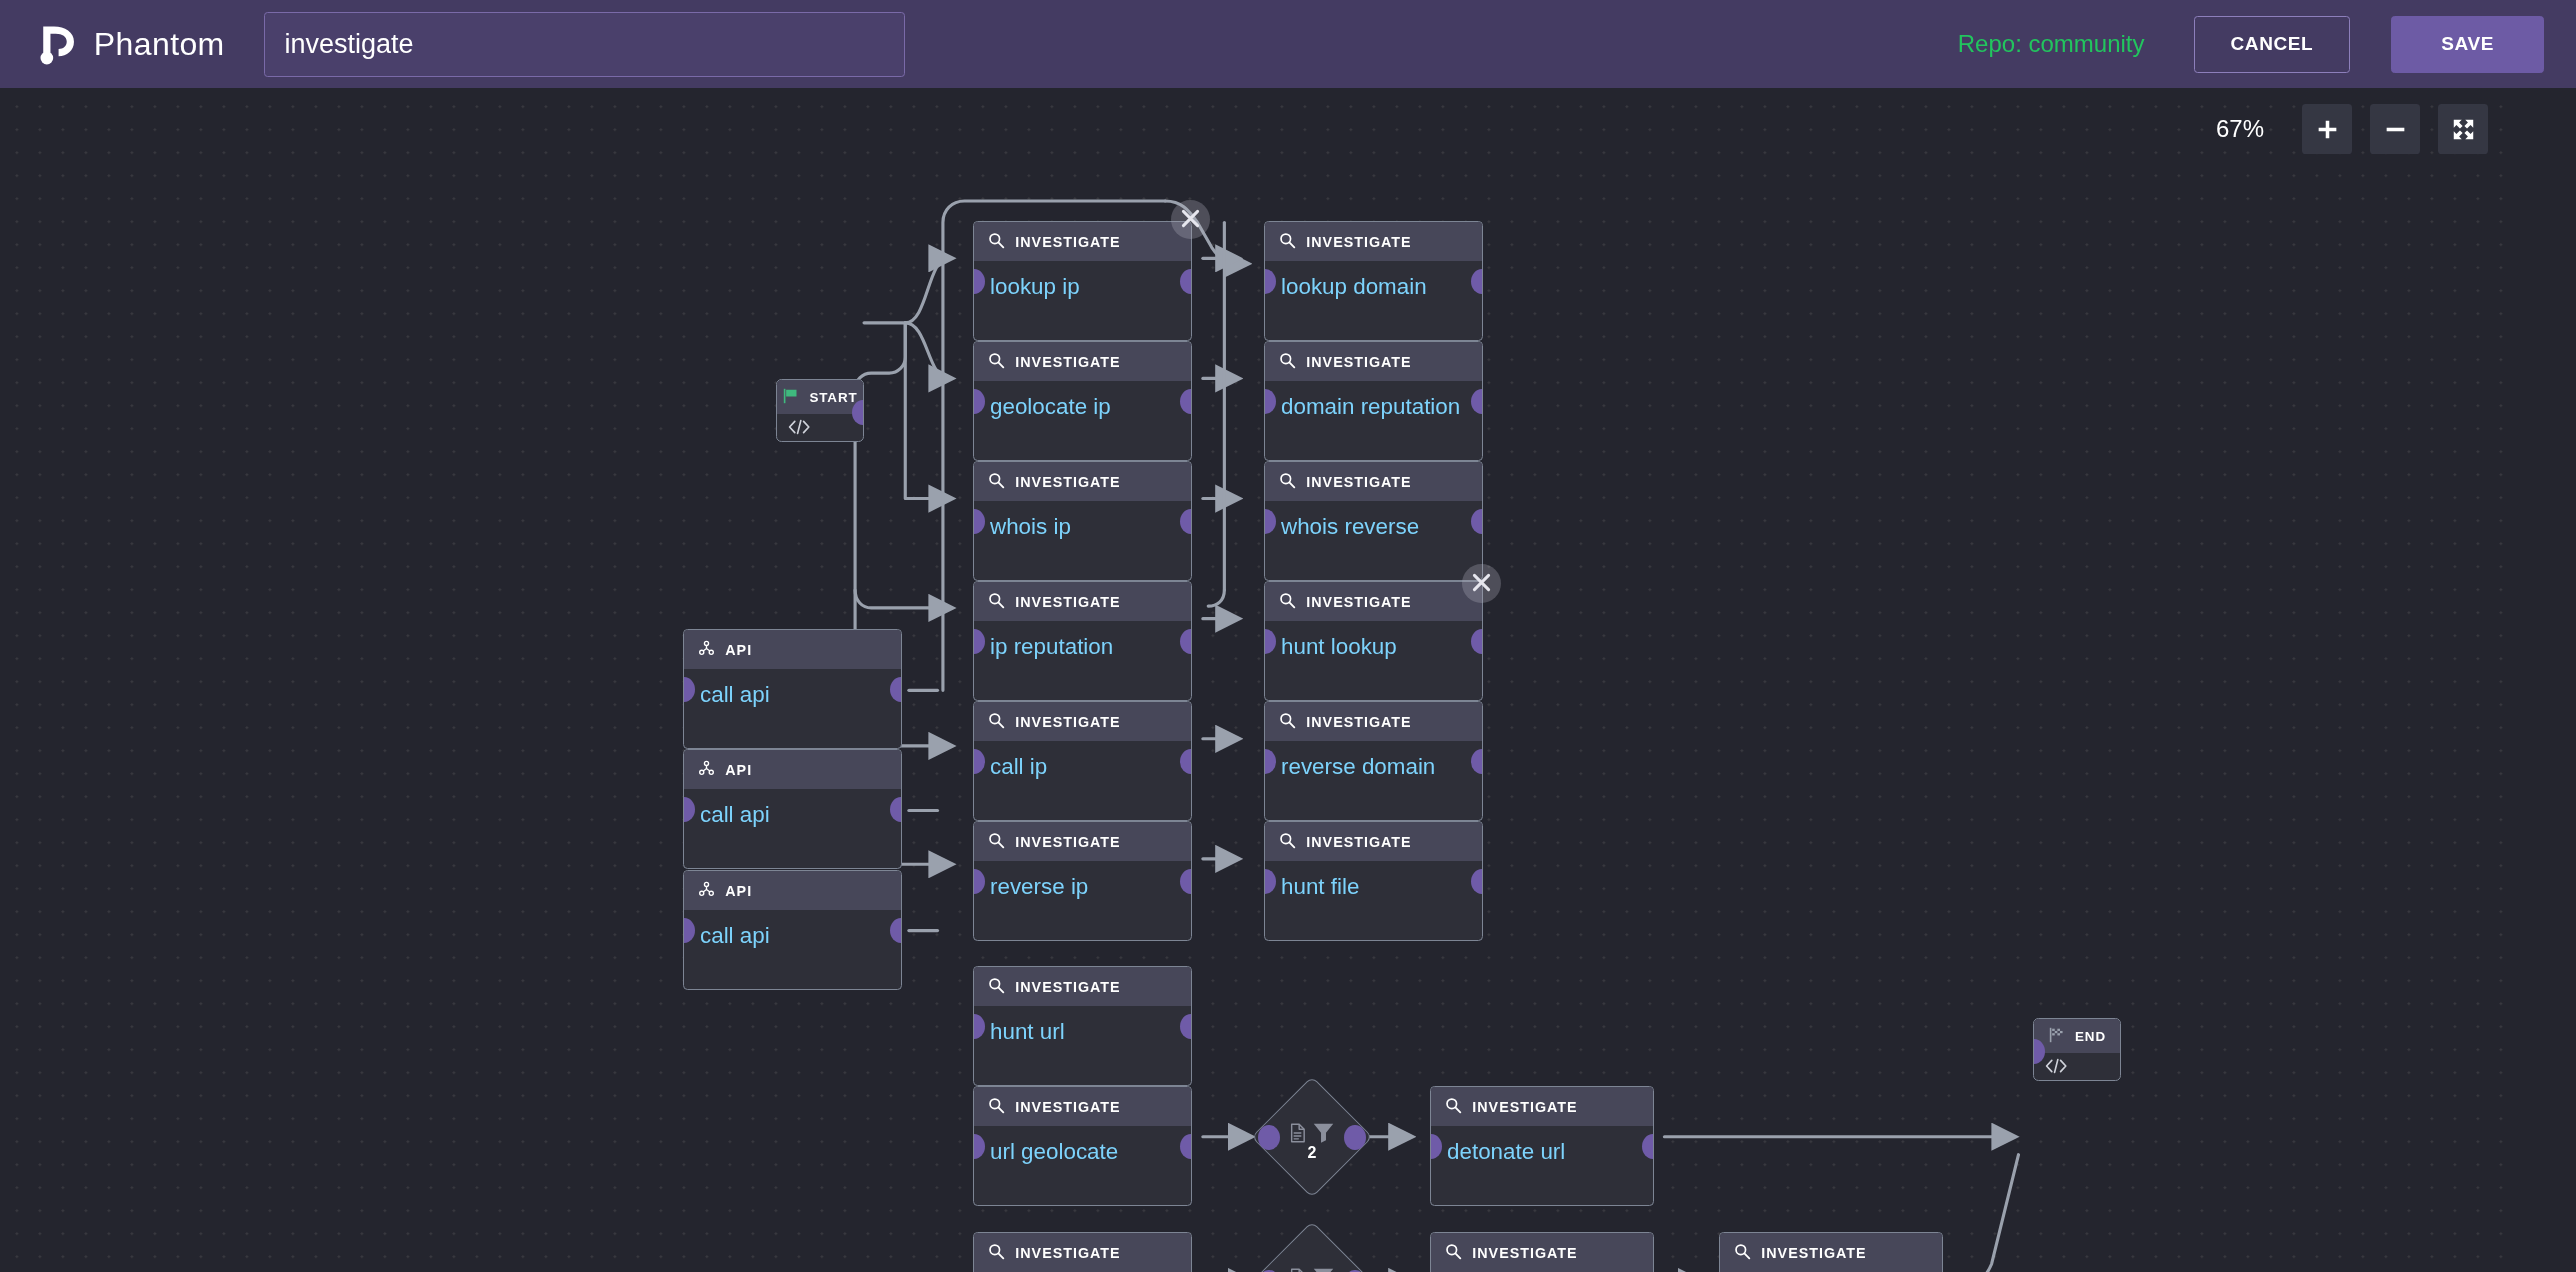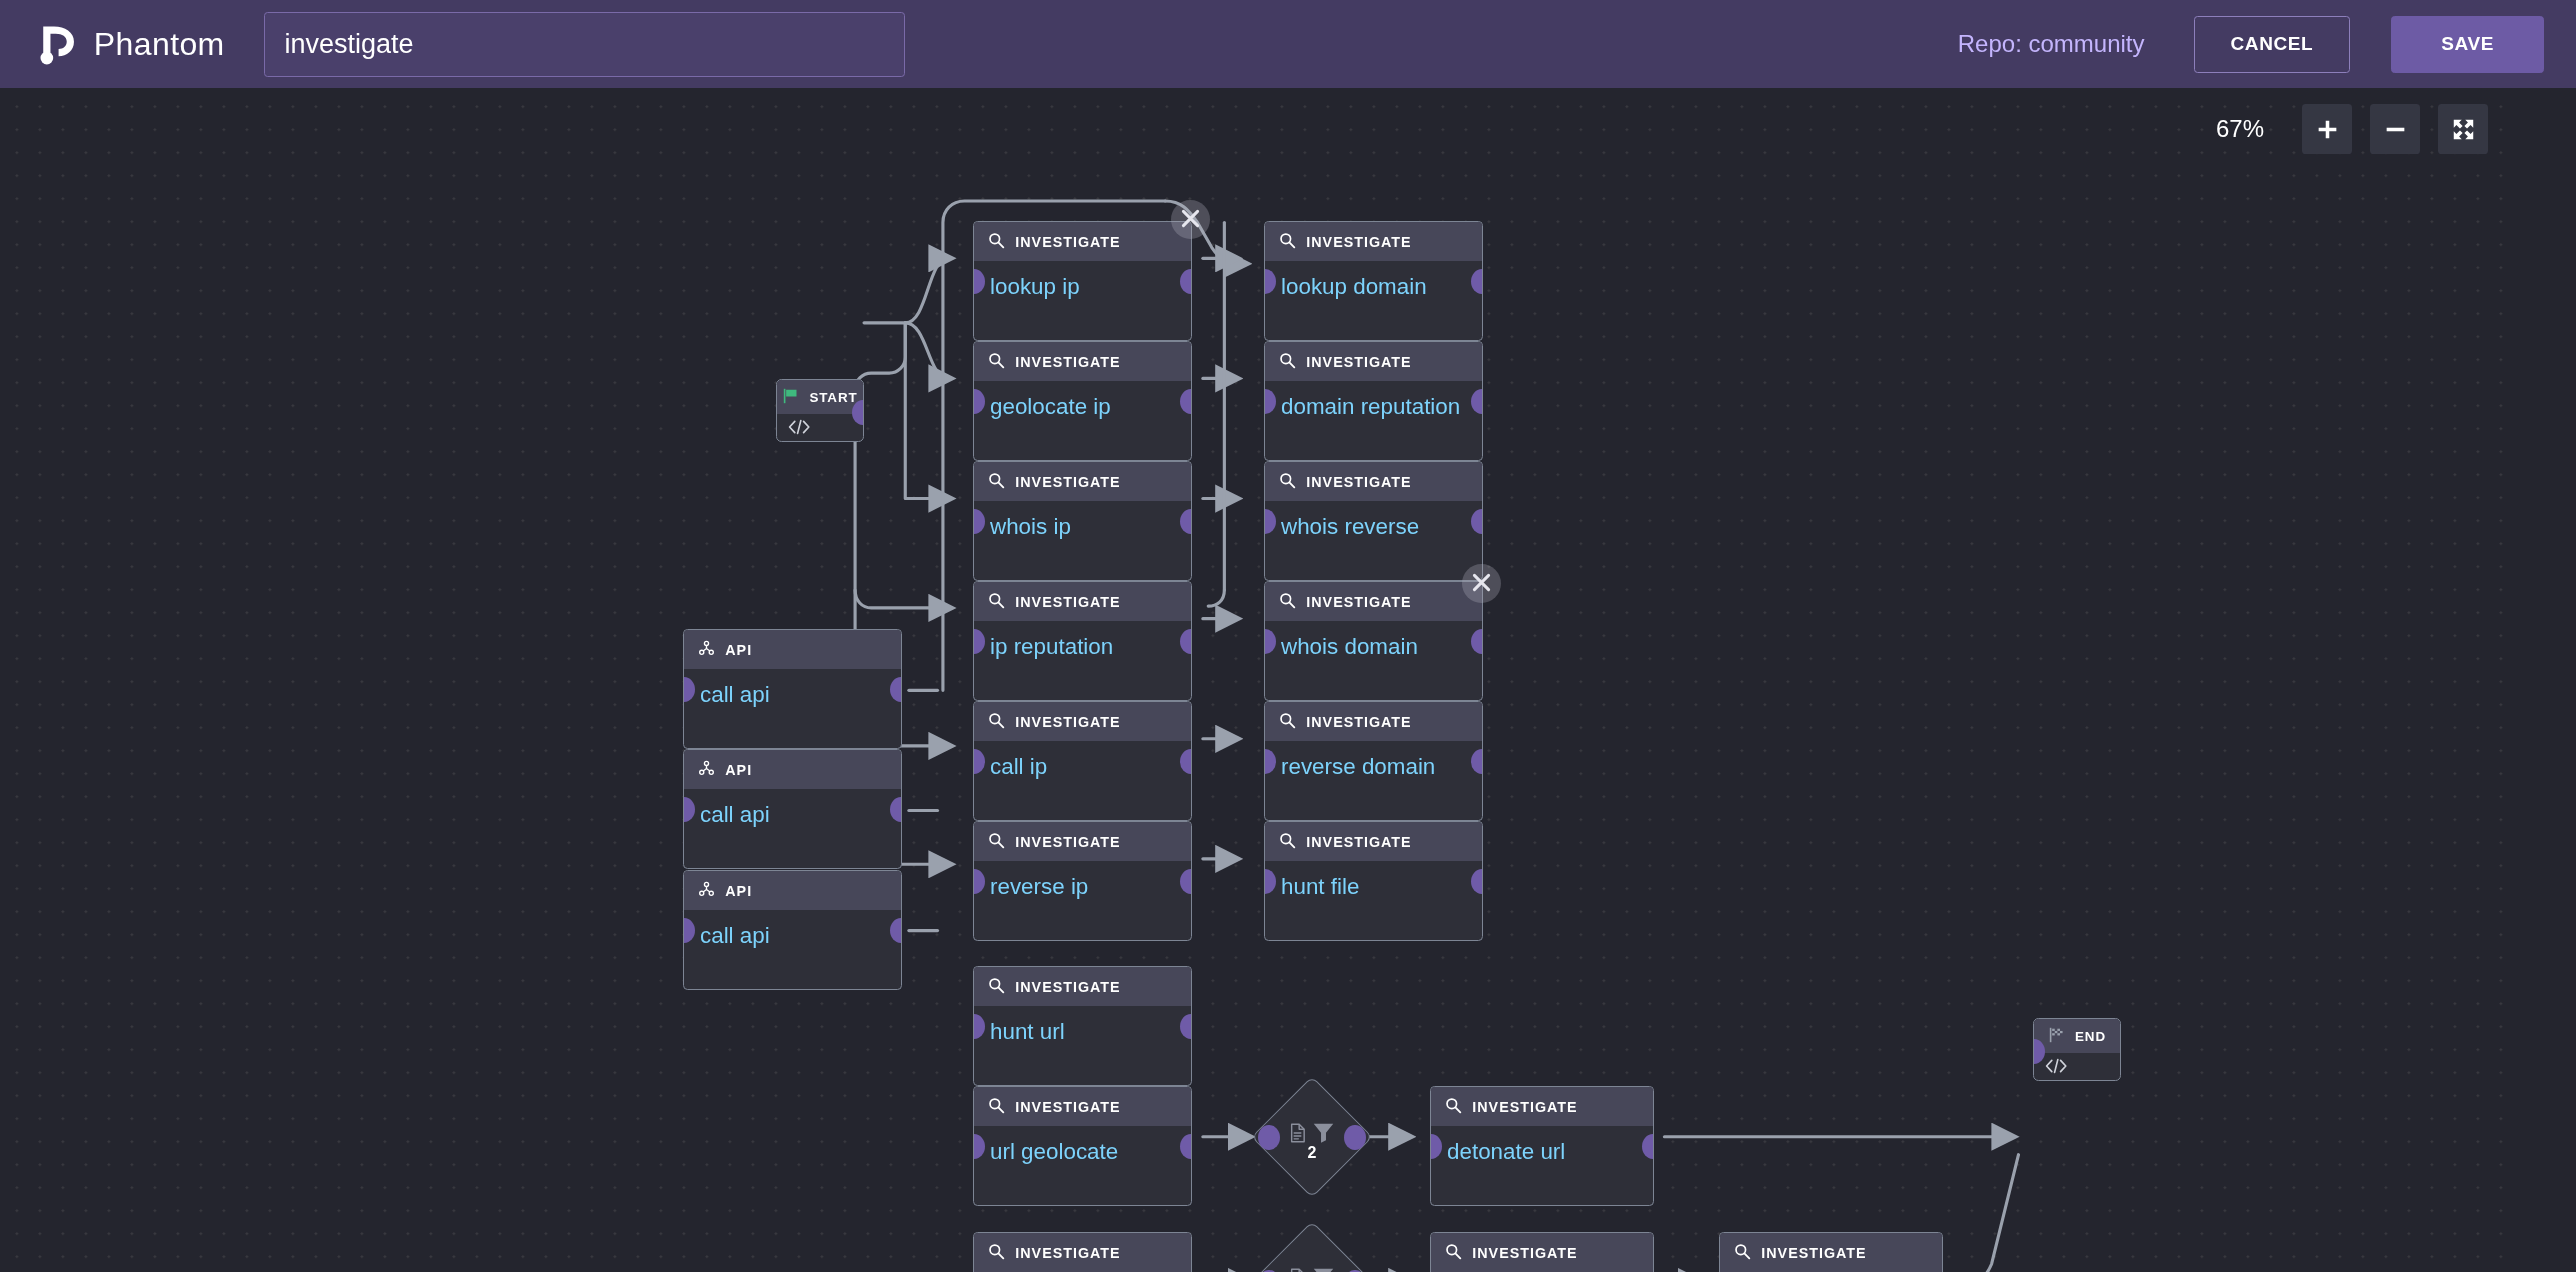--- a/index.html
+++ b/index.html
@@ -15,21 +15,21 @@
   #brand svg{ display:block; }
   #brand-text{ color:#ffffff; font-size:32px; letter-spacing:0.4px; margin-left:10.8px; font-weight:400; }
 
   #name-input{
     margin-left:21.5px; width:641px; height:65px;
     background:#4a406b; border:1.3px solid #7a6aa8; border-radius:3.6px;
     color:#ffffff; font-size:27px; padding:0 20px;
     font-family:"Liberation Sans", sans-serif; outline:none;
   }
   #header-right{ margin-left:auto; display:flex; align-items:center; margin-right:32px; gap:0; }
-  #repo-label{ color:#c4b5fd; font-size:24px; margin-right:49px; white-space:nowrap; }
+  #repo-label{ color:#22c55e; font-size:24px; margin-right:49px; white-space:nowrap; }
   .hdr-btn{
     background:transparent; border:1.3px solid #8d7fbb; border-radius:3.6px;
     color:#ffffff; font-size:19px; font-weight:bold; letter-spacing:0.6px;
     height:57px; padding:0 30.5px; cursor:pointer;
     font-family:"Liberation Sans", sans-serif; white-space:nowrap;
   }
   #playbook-settings-btn{ margin-right:73px; }
   #cancel-btn{ margin-right:41px; padding:0 36px;}
   #save-btn{ background:#6d5ba5; border-color:#6d5ba5; padding:0 49px; }
 
@@ -394,21 +394,21 @@
       </div>
       <div class="node" style="left: 1264px; top: 493px; width: 219px; height: 120px;">
         <div class="node-head">
        <span><svg width="17" height="17" viewBox="0 0 20 20">
               <circle cx="8" cy="8" r="5.6" fill="none" stroke="#fff" stroke-width="2"></circle>
               <path d="M12.2 12.2 L18 18" stroke="#fff" stroke-width="2.2" stroke-linecap="round"></path>
             </svg></span>
        <span class="htxt">INVESTIGATE</span>
      </div>
      <div class="node-body">
-       <div class="node-title">whois domain</div>
+       <div class="node-title">hunt lookup</div>
 
      </div>
         <div class="port in" style="top: 47px;"></div>
         <div class="port out" style="top: 47px;"></div>
       </div>
       <div class="node" style="left: 1264px; top: 613px; width: 219px; height: 120px;">
         <div class="node-head">
        <span><svg width="17" height="17" viewBox="0 0 20 20">
               <circle cx="8" cy="8" r="5.6" fill="none" stroke="#fff" stroke-width="2"></circle>
               <path d="M12.2 12.2 L18 18" stroke="#fff" stroke-width="2.2" stroke-linecap="round"></path>

